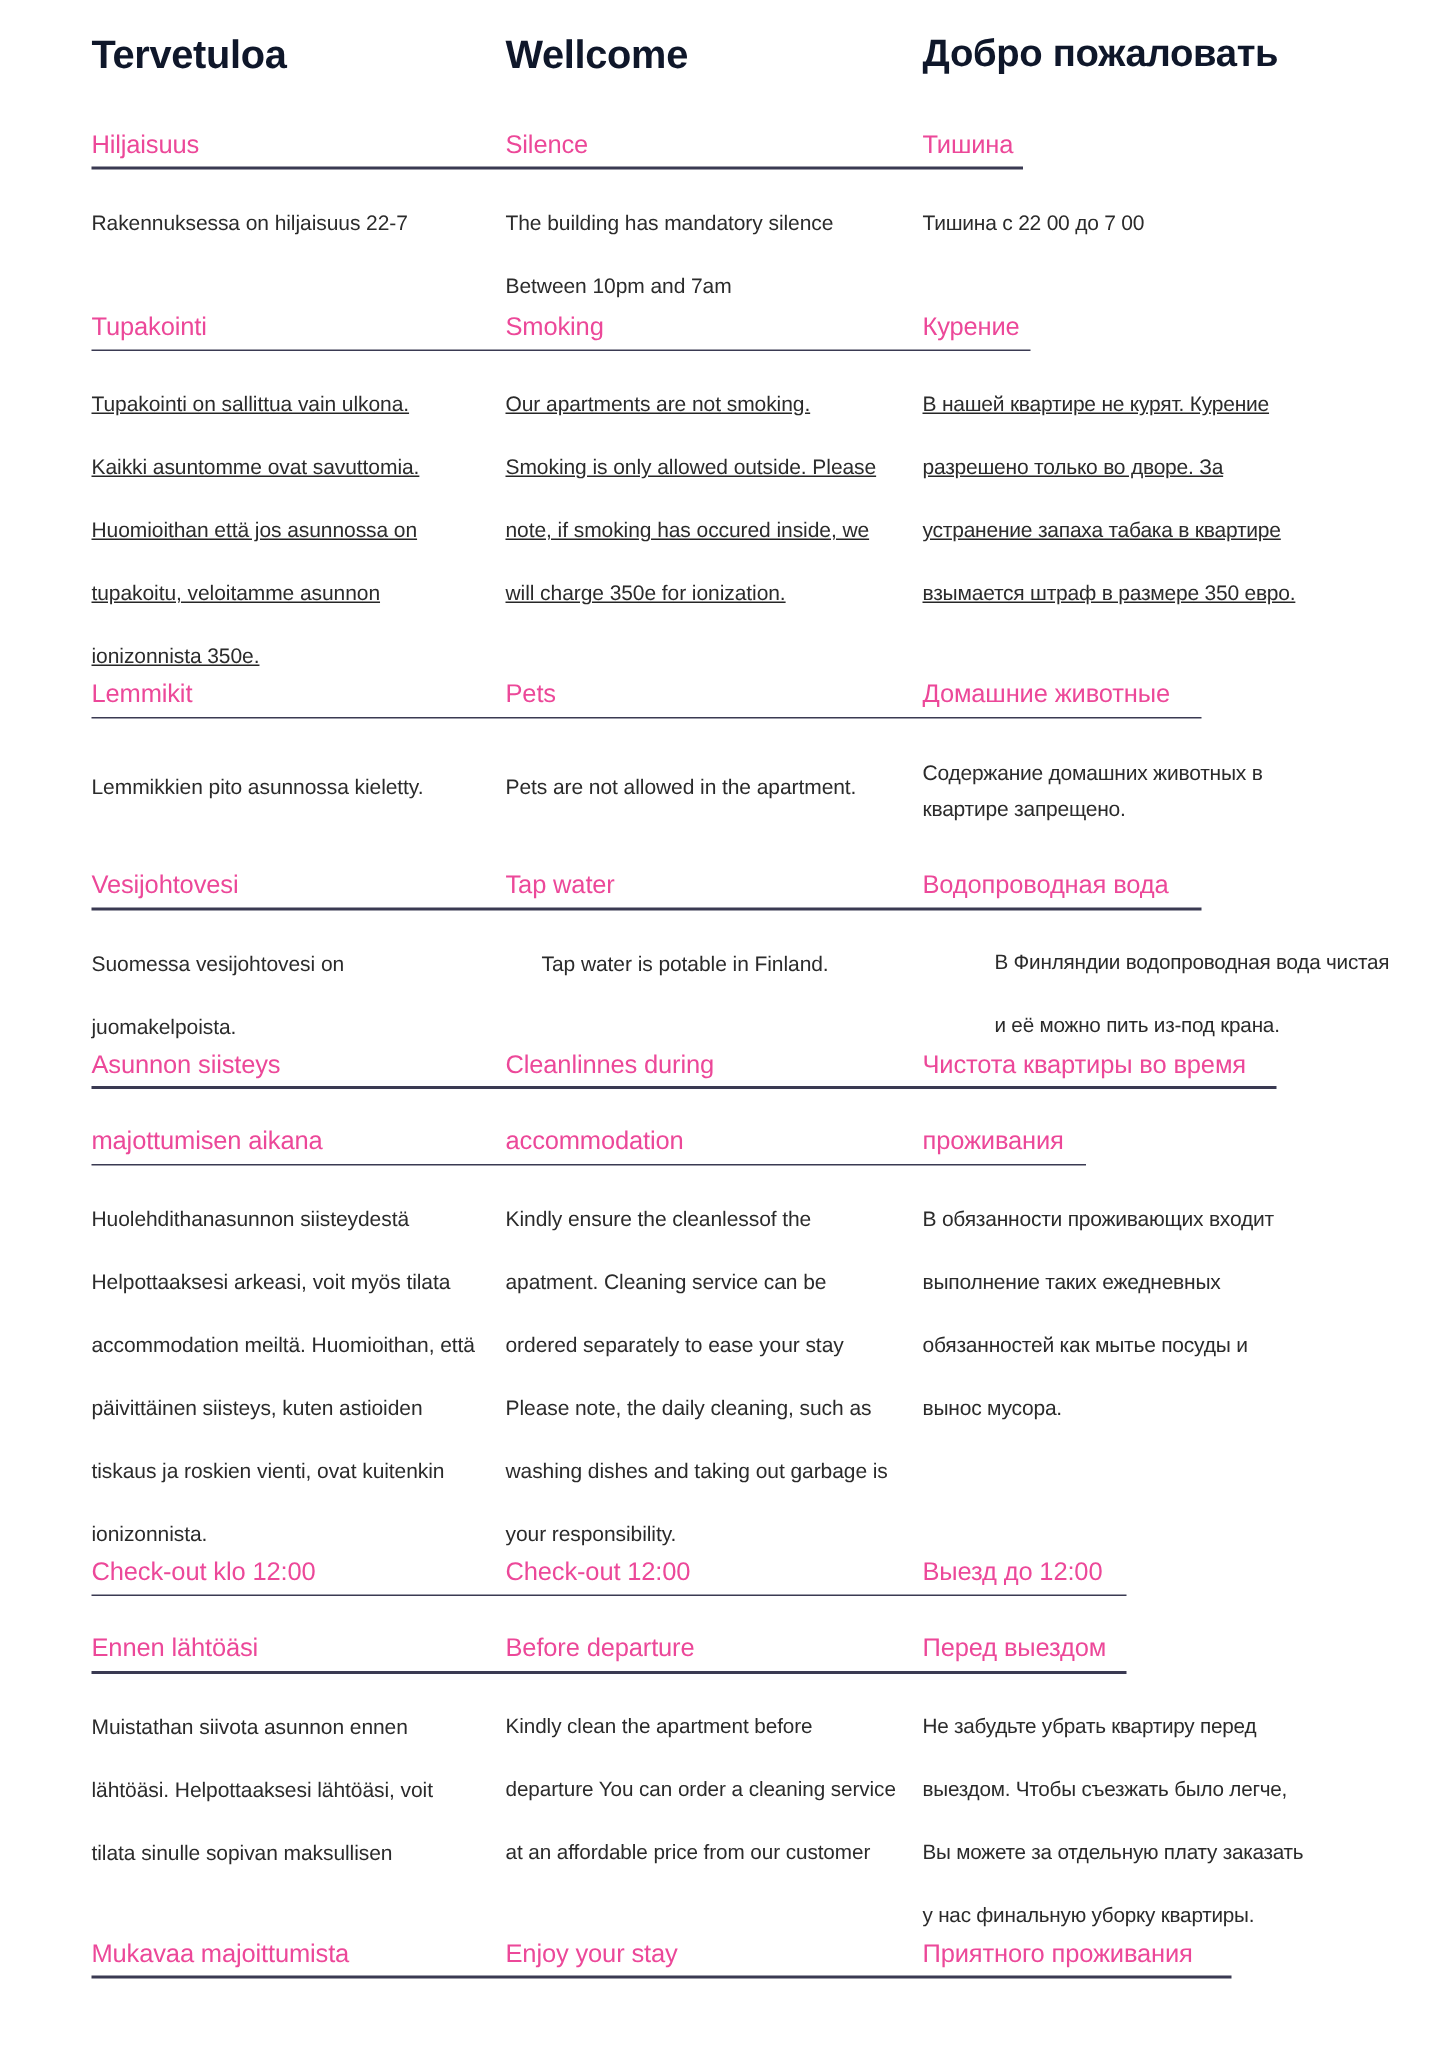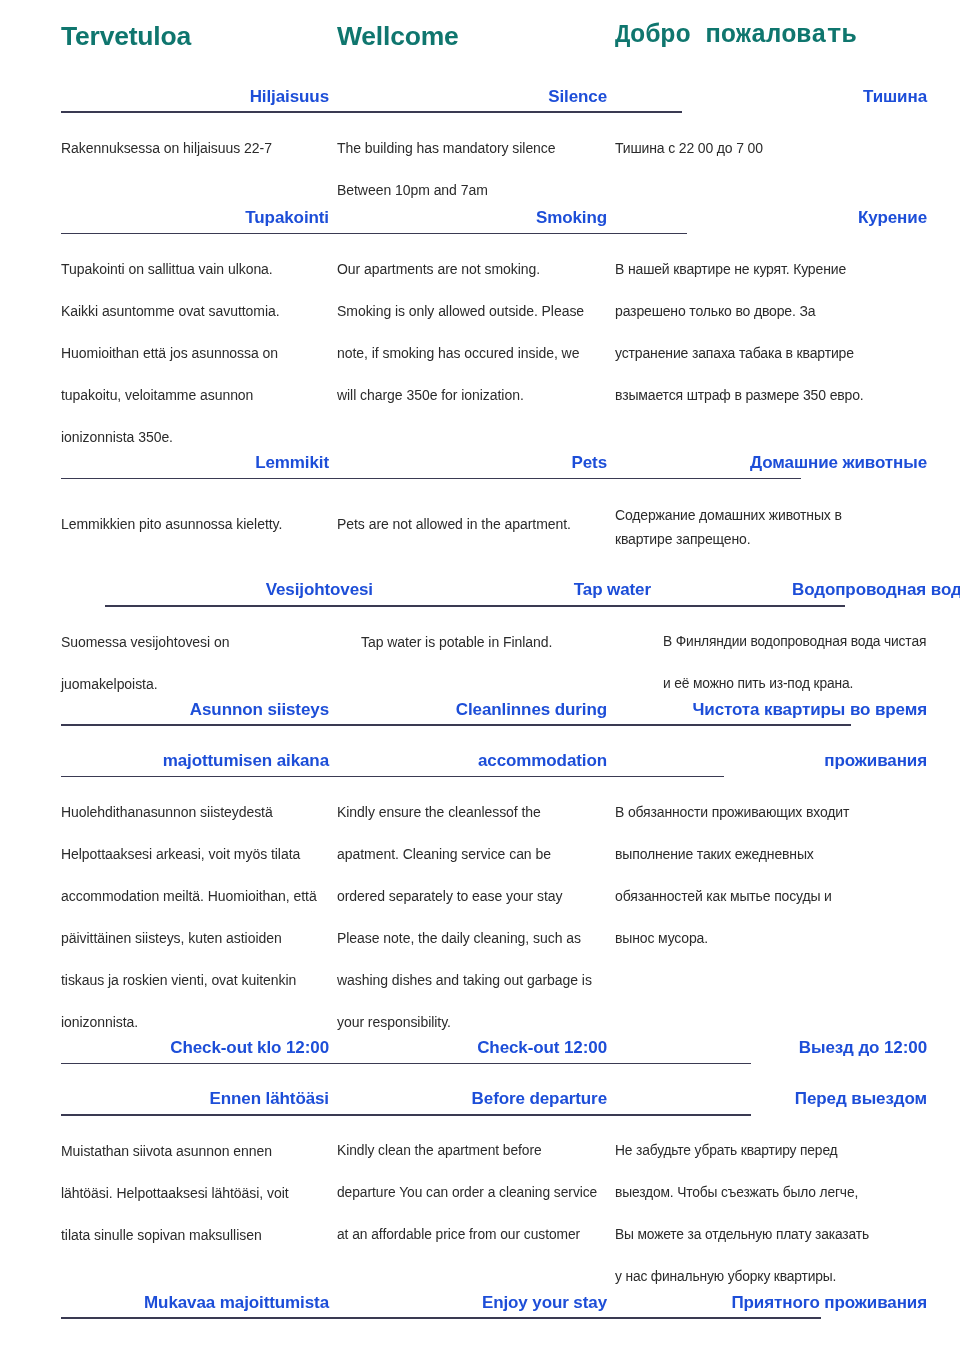--- a/index.html
+++ b/index.html
@@ -32,39 +32,38 @@
     box-sizing: border-box;
   }
 
   .col { box-sizing: border-box; padding-right: 8px; }
 
   
   .title-row { margin-top: 22px; }
   .title {
     font-size: 26.5px;
     font-weight: bold;
-    color: #0f766e;
+    color: #0f172a;
     letter-spacing: -0.2px;
     line-height: 1.12;
     white-space: nowrap;
   }
-  .title-ru { font-size: 25.5px; font-family: Liberation Mono, monospace; }
+  .title-ru { font-size: 25.5px; }
 
   
   .head-row {
     position: relative;
   }
   .head {
     font-size: 17px;
-    font-weight: bold;
-    color: #1d4ed8;
+    font-weight: normal;
+    color: #ec4899;
     line-height: 1.25;
     white-space: nowrap;
     letter-spacing: -0.1px;
-    text-align: right;
   }
   
   .rule {
     position: absolute;
     left: 61px;
     height: 1.5px;
     background: #3a3a52;
     bottom: 0px;
   }
 
@@ -115,21 +114,21 @@
     </div>
   </div>
 
   <div class="row head-row" style="margin-top:-4px; padding-bottom:6px;">
     <div class="col head">Tupakointi</div>
     <div class="col head">Smoking</div>
     <div class="col head">Курение</div>
     <div class="rule" style="width:626px;"></div>
   </div>
 
-  <div class="row body-row" style="margin-top:14px;">
+  <div class="row body-row" style="margin-top:14px;text-decoration:underline;">
     <div class="col para">
       <p>Tupakointi on sallittua vain ulkona.</p>
       <p>Kaikki asuntomme ovat savuttomia.</p>
       <p>Huomioithan että jos asunnossa on</p>
       <p>tupakoitu, veloitamme asunnon</p>
       <p>ionizonnista 350e.</p>
     </div>
     <div class="col para">
       <p>Our apartments  are not smoking.</p>
       <p> Smoking is only allowed outside. Please</p>
@@ -157,21 +156,21 @@
     </div>
     <div class="col para">
       <p>Pets are not allowed in the apartment.</p>
     </div>
     <div class="col para ru tight">
       <p>Содержание домашних животных в</p>
       <p>квартире запрещено.</p>
     </div>
   </div>
 
-  <div class="row head-row" style="margin-top:28px; padding-bottom:6px;margin-left:44px;">
+  <div class="row head-row" style="margin-top:28px; padding-bottom:6px;">
     <div class="col head">Vesijohtovesi</div>
     <div class="col head">Tap water</div>
     <div class="col head">Водопроводная вода</div>
     <div class="rule" style="width:740px;"></div>
   </div>
 
   <div class="row body-row" style="margin-top:14px;gap:24px;">
     <div class="col para">
       <p>Suomessa vesijohtovesi on</p>
       <p>juomakelpoista.</p>

